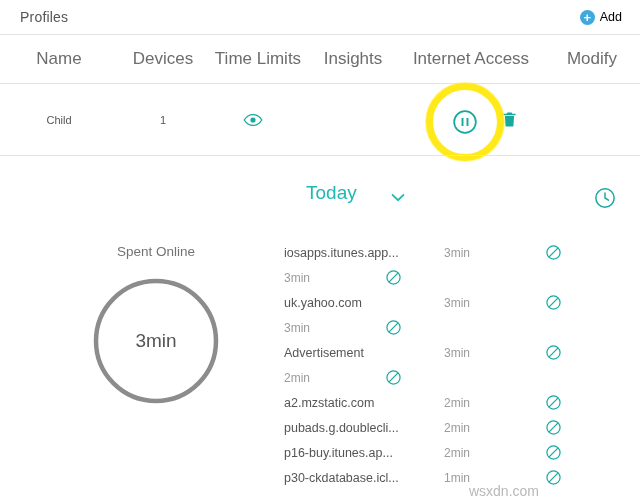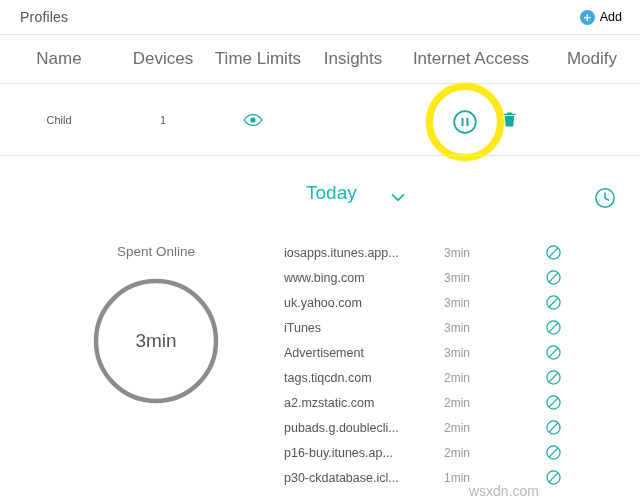--- a/index.html
+++ b/index.html
@@ -210,61 +210,58 @@
       <span class="site-name">iosapps.itunes.app...</span>
       <span class="site-time">3min</span>
       <span class="site-block">
           <svg width="17" height="17" viewBox="0 0 24 24" fill="none" stroke="currentColor" stroke-width="1.7">
             <circle cx="12" cy="12" r="9.3"></circle>
             <line x1="5.5" y1="18.5" x2="18.5" y2="5.5"></line>
           </svg>
         </span>
     </div>
     <div class="site-row">
-      <span class="site-name">www.bing.com</span>
       <span class="site-time">3min</span>
       <span class="site-block">
           <svg width="17" height="17" viewBox="0 0 24 24" fill="none" stroke="currentColor" stroke-width="1.7">
             <circle cx="12" cy="12" r="9.3"></circle>
             <line x1="5.5" y1="18.5" x2="18.5" y2="5.5"></line>
           </svg>
         </span>
     </div>
     <div class="site-row">
       <span class="site-name">uk.yahoo.com</span>
       <span class="site-time">3min</span>
       <span class="site-block">
           <svg width="17" height="17" viewBox="0 0 24 24" fill="none" stroke="currentColor" stroke-width="1.7">
             <circle cx="12" cy="12" r="9.3"></circle>
             <line x1="5.5" y1="18.5" x2="18.5" y2="5.5"></line>
           </svg>
         </span>
     </div>
     <div class="site-row">
-      <span class="site-name">iTunes</span>
       <span class="site-time">3min</span>
       <span class="site-block">
           <svg width="17" height="17" viewBox="0 0 24 24" fill="none" stroke="currentColor" stroke-width="1.7">
             <circle cx="12" cy="12" r="9.3"></circle>
             <line x1="5.5" y1="18.5" x2="18.5" y2="5.5"></line>
           </svg>
         </span>
     </div>
     <div class="site-row">
       <span class="site-name">Advertisement</span>
       <span class="site-time">3min</span>
       <span class="site-block">
           <svg width="17" height="17" viewBox="0 0 24 24" fill="none" stroke="currentColor" stroke-width="1.7">
             <circle cx="12" cy="12" r="9.3"></circle>
             <line x1="5.5" y1="18.5" x2="18.5" y2="5.5"></line>
           </svg>
         </span>
     </div>
     <div class="site-row">
-      <span class="site-name">tags.tiqcdn.com</span>
       <span class="site-time">2min</span>
       <span class="site-block">
           <svg width="17" height="17" viewBox="0 0 24 24" fill="none" stroke="currentColor" stroke-width="1.7">
             <circle cx="12" cy="12" r="9.3"></circle>
             <line x1="5.5" y1="18.5" x2="18.5" y2="5.5"></line>
           </svg>
         </span>
     </div>
     <div class="site-row">
       <span class="site-name">a2.mzstatic.com</span>

